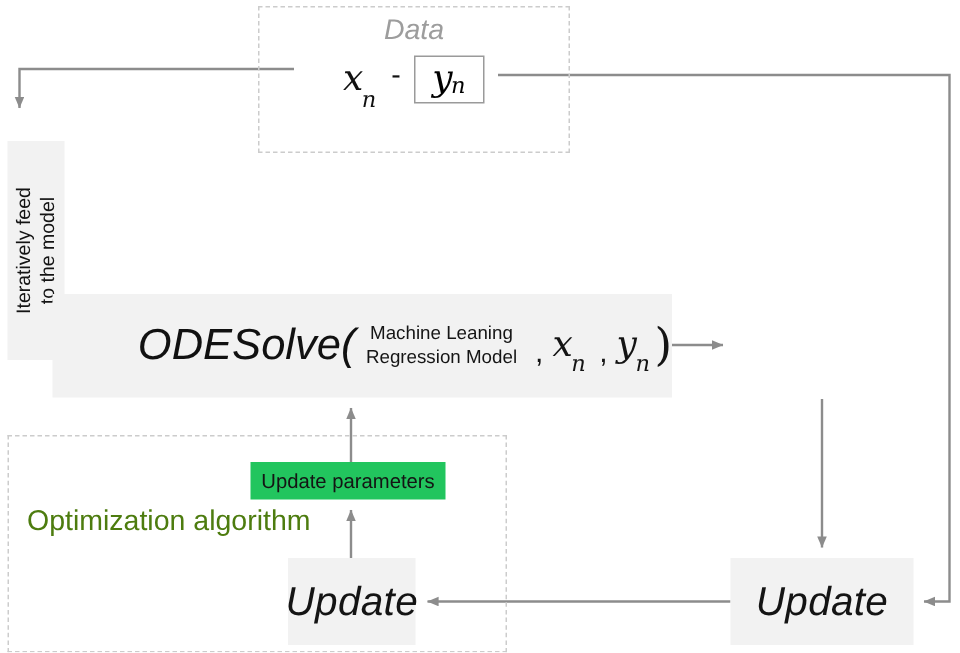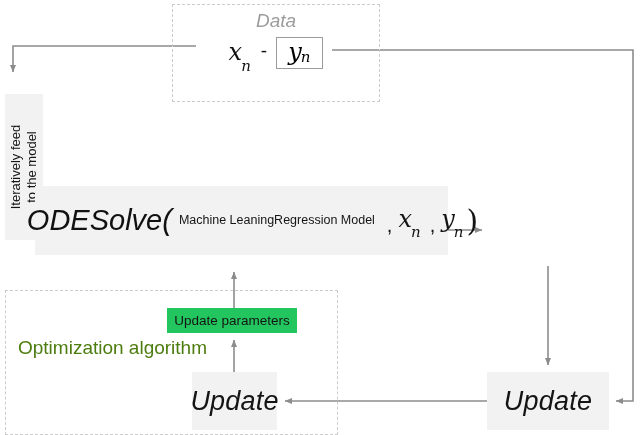--- a/index.html
+++ b/index.html
@@ -77,38 +77,39 @@
     color: #141414;
   }
   .box.italic-label {
     font-style: italic;
     font-size: 27px;
     letter-spacing: 0.2px;
   }
 
   #odesolve-box {
     left: 35px;
-    top: 186px;
+    top: 196px;
     width: 413px;
     height: 69px;
-    justify-content: center;
+    justify-content: flex-end;
     padding-left: 22px;
   }
   #odesolve-inner {
     display: flex;
     align-items: center;
     white-space: nowrap;
   }
   #odesolve-name {
     font-style: italic;
     font-size: 29px;
     color: #111;
   }
   #odesolve-model {
     display: inline-flex;
+    flex-direction: column;
     font-size: 12.5px;
     font-style: normal;
     line-height: 1.22;
     text-align: center;
     margin: 0 4px 0 7px;
     color: #151515;
   }
   .math-serif {
     font-family: "DejaVu Serif", serif;
     font-style: italic;

